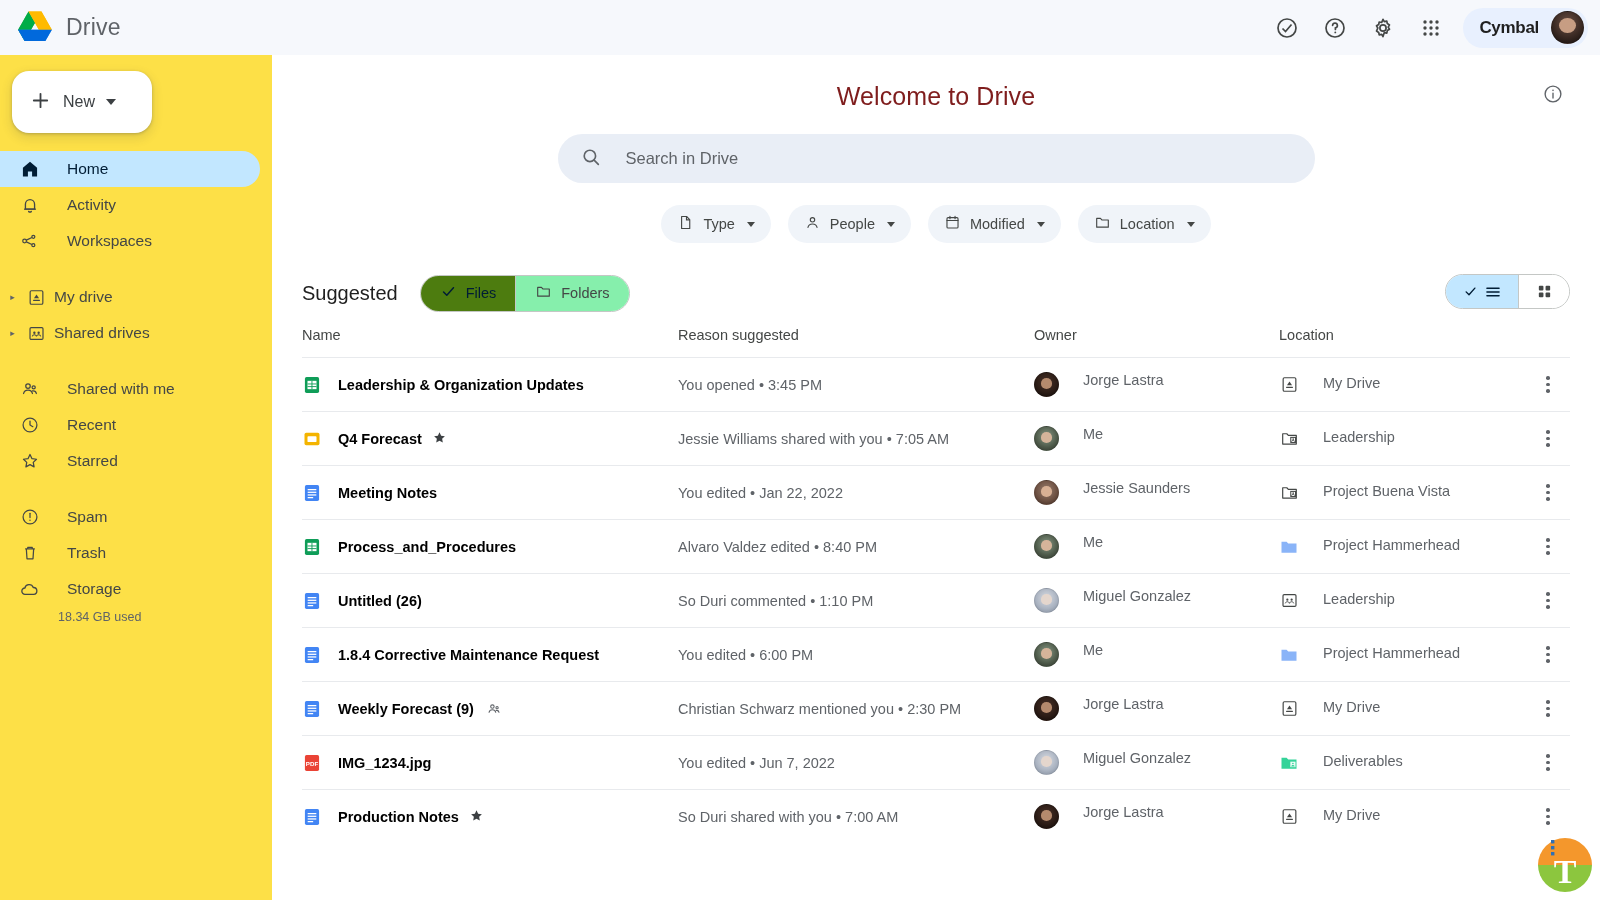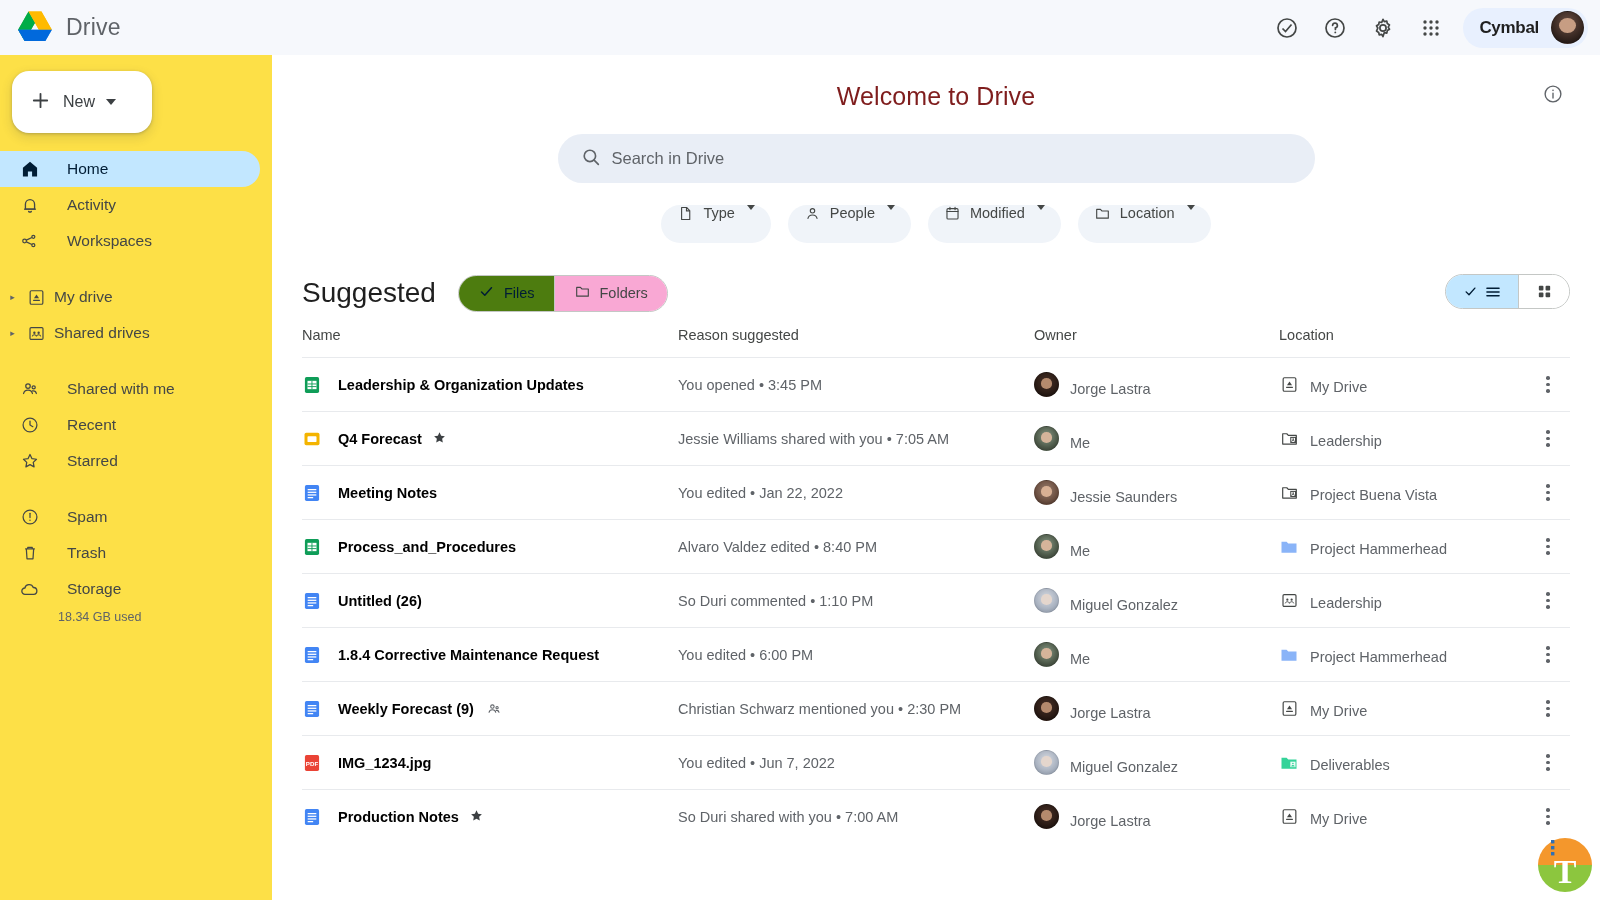--- a/index.html
+++ b/index.html
@@ -80,42 +80,42 @@
   }
   .welcome {
     text-align: center; font-size: 25px; color: #7f1d1d;
     padding-top: 27px; letter-spacing: .1px;
   }
   .info-icon-tr { position: absolute; right: 36px; top: 28px; color: #5f6368; }
 
   .search-wrap { display: flex; justify-content: center; margin-top: 23px; }
   .search-box {
     width: 757px; height: 49px; background: #e9eef6; border-radius: 25px;
-    display: flex; align-items: center; gap: 10px; padding: 0 22px;
+    display: flex; align-items: center; gap: 24px; padding: 0 22px;
     cursor: text;
   }
   .search-placeholder { font-size: 16.5px; color: #5f6368; }
 
   .chips { display: flex; justify-content: center; gap: 17px; margin-top: 22px; }
   .chip {
     height: 38px; background: #f0f4f9; border-radius: 19px;
-    display: flex; gap: 9px; padding: 0 16px;
+    display: flex; align-items: center; gap: 9px; padding: 0 16px;
     font-size: 14.5px; color: #444746; cursor: pointer;
   }
   .chip .ccaret { width: 0; height: 0; border-left: 4.5px solid transparent; border-right: 4.5px solid transparent; border-top: 5.5px solid #444746; margin-left: 3px; }
 
   .listhead { display: flex; align-items: center; margin: 30px 30px 0 30px; position: relative; height: 40px; }
-  .suggested-title { font-size: 28px; color: #1f1f1f; }
+  .suggested-title { font-size: 20px; color: #1f1f1f; }
   .seg {
     display: flex; margin-left: 22px; height: 37px;
     border: 1px solid #c4c7c5; border-radius: 19px; overflow: hidden;
   }
   .seg-btn {
     display: flex; align-items: center; gap: 9px; padding: 0 19px;
-    font-size: 14.5px; color: #444746; cursor: pointer; background: #f9a8d4;
+    font-size: 14.5px; color: #444746; cursor: pointer; background: #86efac;
   }
   .seg-btn.on { background: #4d7c0f; color: #001d35; }
   .seg-btn + .seg-btn { border-left: 1px solid #c4c7c5; }
 
   .viewtoggle {
     position: absolute; right: 0; top: 1px; display: flex; height: 35px;
     border: 1px solid #c4c7c5; border-radius: 18px; overflow: hidden;
   }
   .view-btn { width: 51px; display: flex; align-items: center; justify-content: center; gap: 6px; background: #fff; cursor: pointer; color: #444746; }
   .view-btn.on { background: #c2e7ff; color: #001d35; width: 72px; }
@@ -131,21 +131,21 @@
   .col-menu { width: 44px; }
 
   .row {
     display: flex; align-items: center; height: 54px;
     border-top: 1px solid #e8eaed; font-size: 14.5px; color: #5f6368;
   }
   .row .col-name {
     display: flex; align-items: center; gap: 16px;
     color: #000000; font-weight: bold; font-size: 14.5px;
   }
-  .row .col-owner, .row .col-loc { display: flex; align-items: flex-end; gap: 11px; }
+  .row .col-owner, .row .col-loc { display: flex; align-items: flex-start; gap: 24px; }
   .col-menu { display: flex; align-items: center; justify-content: center; cursor: pointer; }
 
   .fileicon { width: 20px; height: 20px; flex: 0 0 20px; }
   .star { color: #3c4043; font-size: 14px; margin-left: -6px; }
   .shared-badge { color: #5f6368; margin-left: -4px; display: flex; }
 
   .av { width: 25px; height: 25px; border-radius: 50%; flex: 0 0 25px; position: relative; overflow: hidden; border: 1px solid rgba(0,0,0,.08); }
   .av::after { content: ""; position: absolute; left: 24%; top: 20%; width: 52%; height: 48%; border-radius: 50%; }
   .av-jorge { background: radial-gradient(circle at 50% 40%, #4a3228 0%, #2a1b15 60%, #0d0806 100%); }
   .av-jorge::after { background: #b58a6d; }

